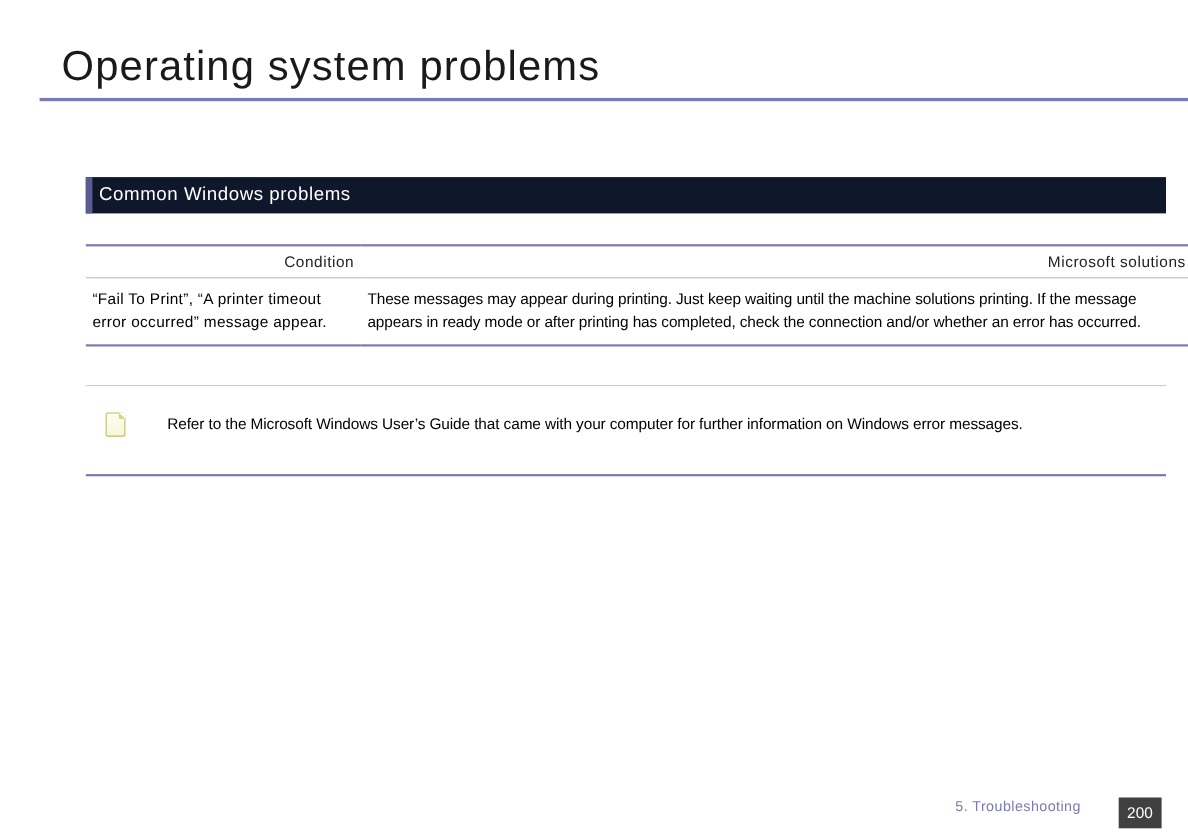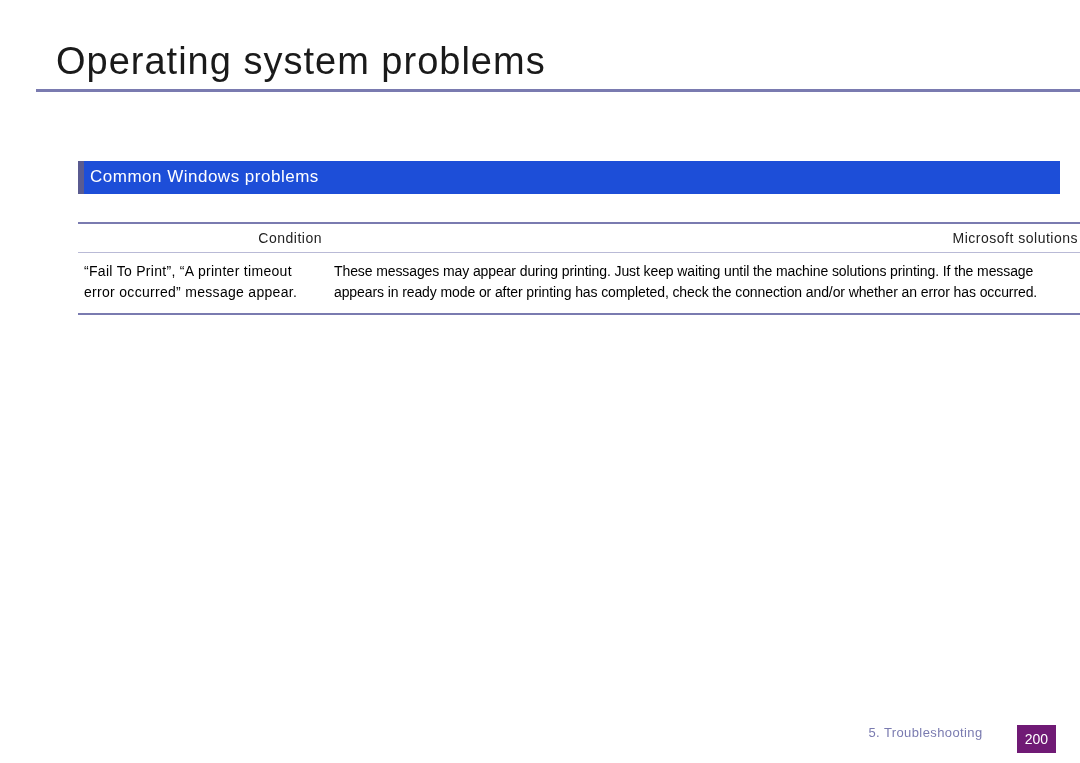--- a/index.html
+++ b/index.html
@@ -16,21 +16,21 @@
     font-weight: 400;
     letter-spacing: 1px;
     padding: 4px 0 6px 20px;
     border-bottom: 3px solid #7a7bb0;
     color: #1a1a1a;
   }
   .content {
     padding: 45px 20px 0 30px;
   }
   .section-bar {
-    background: #1d4ed8;
+    background: #0f172a;
     color: #fff;
     font-size: 17px;
     padding: 6px 8px 7px 6px;
     border-left: 6px solid #5a5b90;
     letter-spacing: 0.5px;
   }
   table.problems {
     width: 100%;
     border-collapse: collapse;
     margin-top: 28px;
@@ -78,21 +78,21 @@
   .note-text { font-size: 14px; padding-top: 2px; letter-spacing: -0.1px; }
 
   .footer {
     position: absolute;
     bottom: 10px; right: 24px;
     display: flex; align-items: flex-start; gap: 10px;
     font-size: 13px;
   }
   .footer .chapter { color: #7a7bb0; letter-spacing: 0.4px; }
   .footer .pagenum {
-    background: #701a75; color: #fff;
+    background: #404040; color: #fff;
     padding: 6px 8px; font-size: 14px;
   }
 </style>
 </head>
 <body>
 
 <h1 class="page-title">Operating system problems</h1>
 
 <div class="content">
 
@@ -106,19 +106,23 @@
       </tr>
     </thead>
     <tbody>
       <tr>
         <td class="col-cond">“Fail To Print”, “A printer timeout error occurred” message appear.</td>
         <td class="col-sol">These messages may appear during printing. Just keep waiting until the machine solutions printing. If the message appears in ready mode or after printing has completed, check the connection and/or whether an error has occurred.</td>
       </tr>
     </tbody>
   </table>
 
+  <div class="note-wrap">
+    <div class="note-icon"></div>
+    <div class="note-text">Refer to the Microsoft Windows User’s Guide that came with your computer for further information on Windows error messages.</div>
+  </div>
 
 </div>
 
 <div class="footer">
   <span class="chapter">5.  Troubleshooting</span>
   <span class="pagenum">200</span>
 </div>
 
 </body></html>

